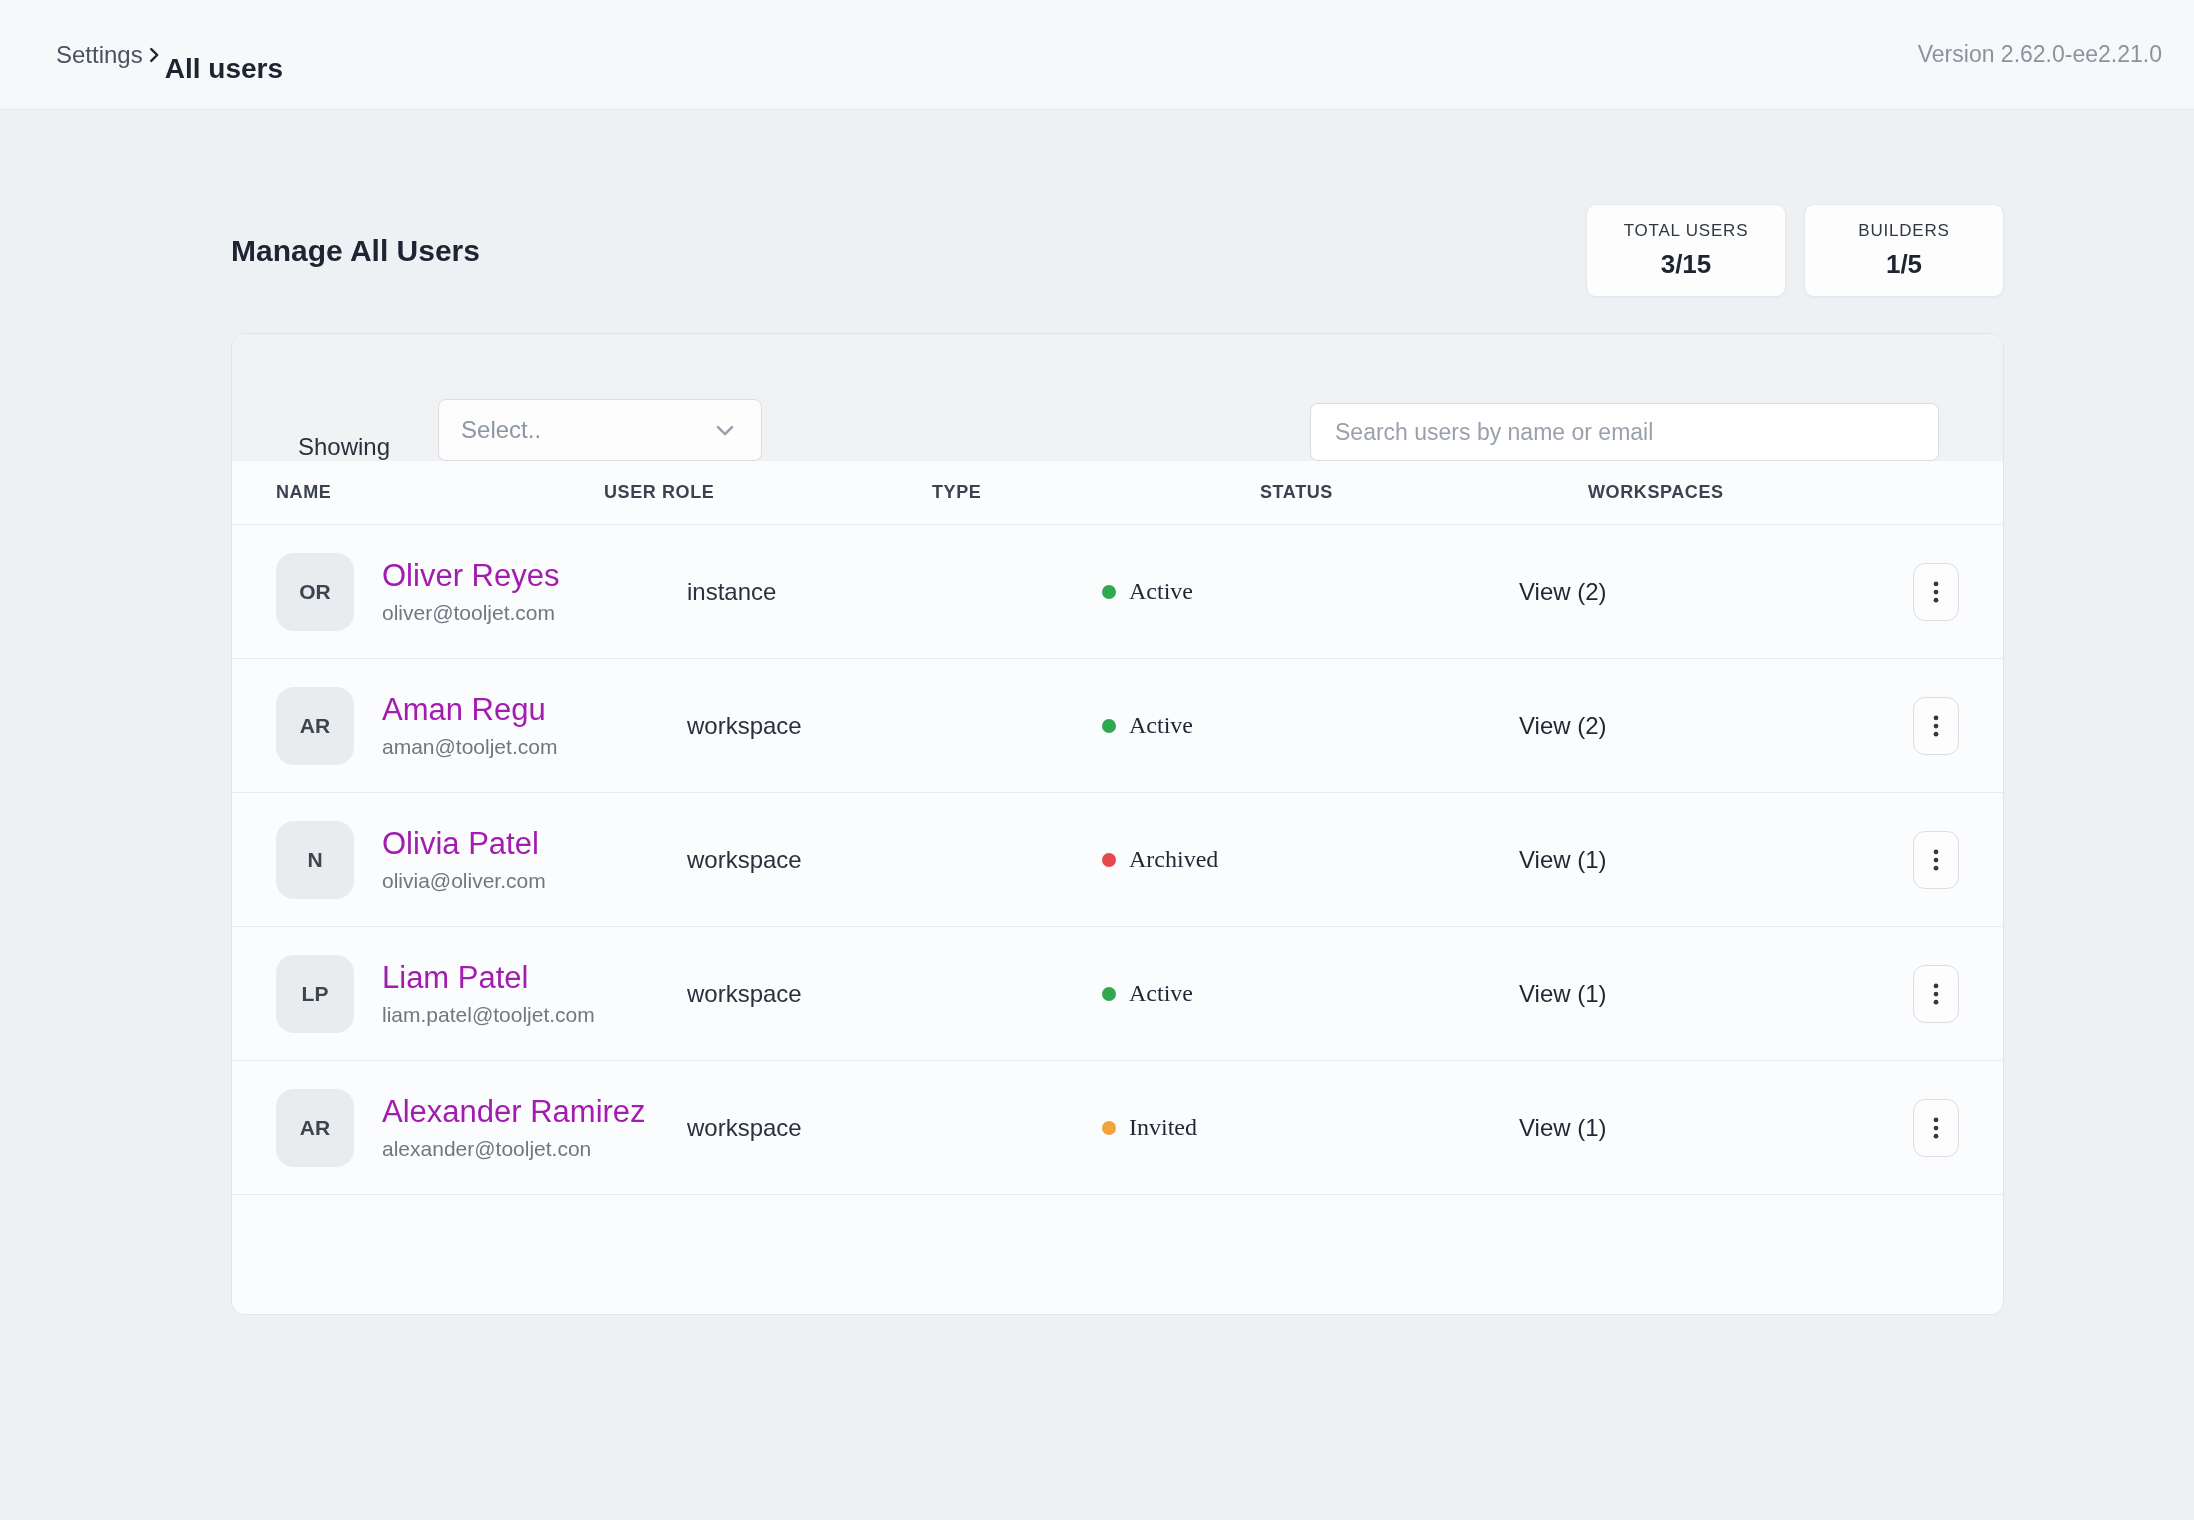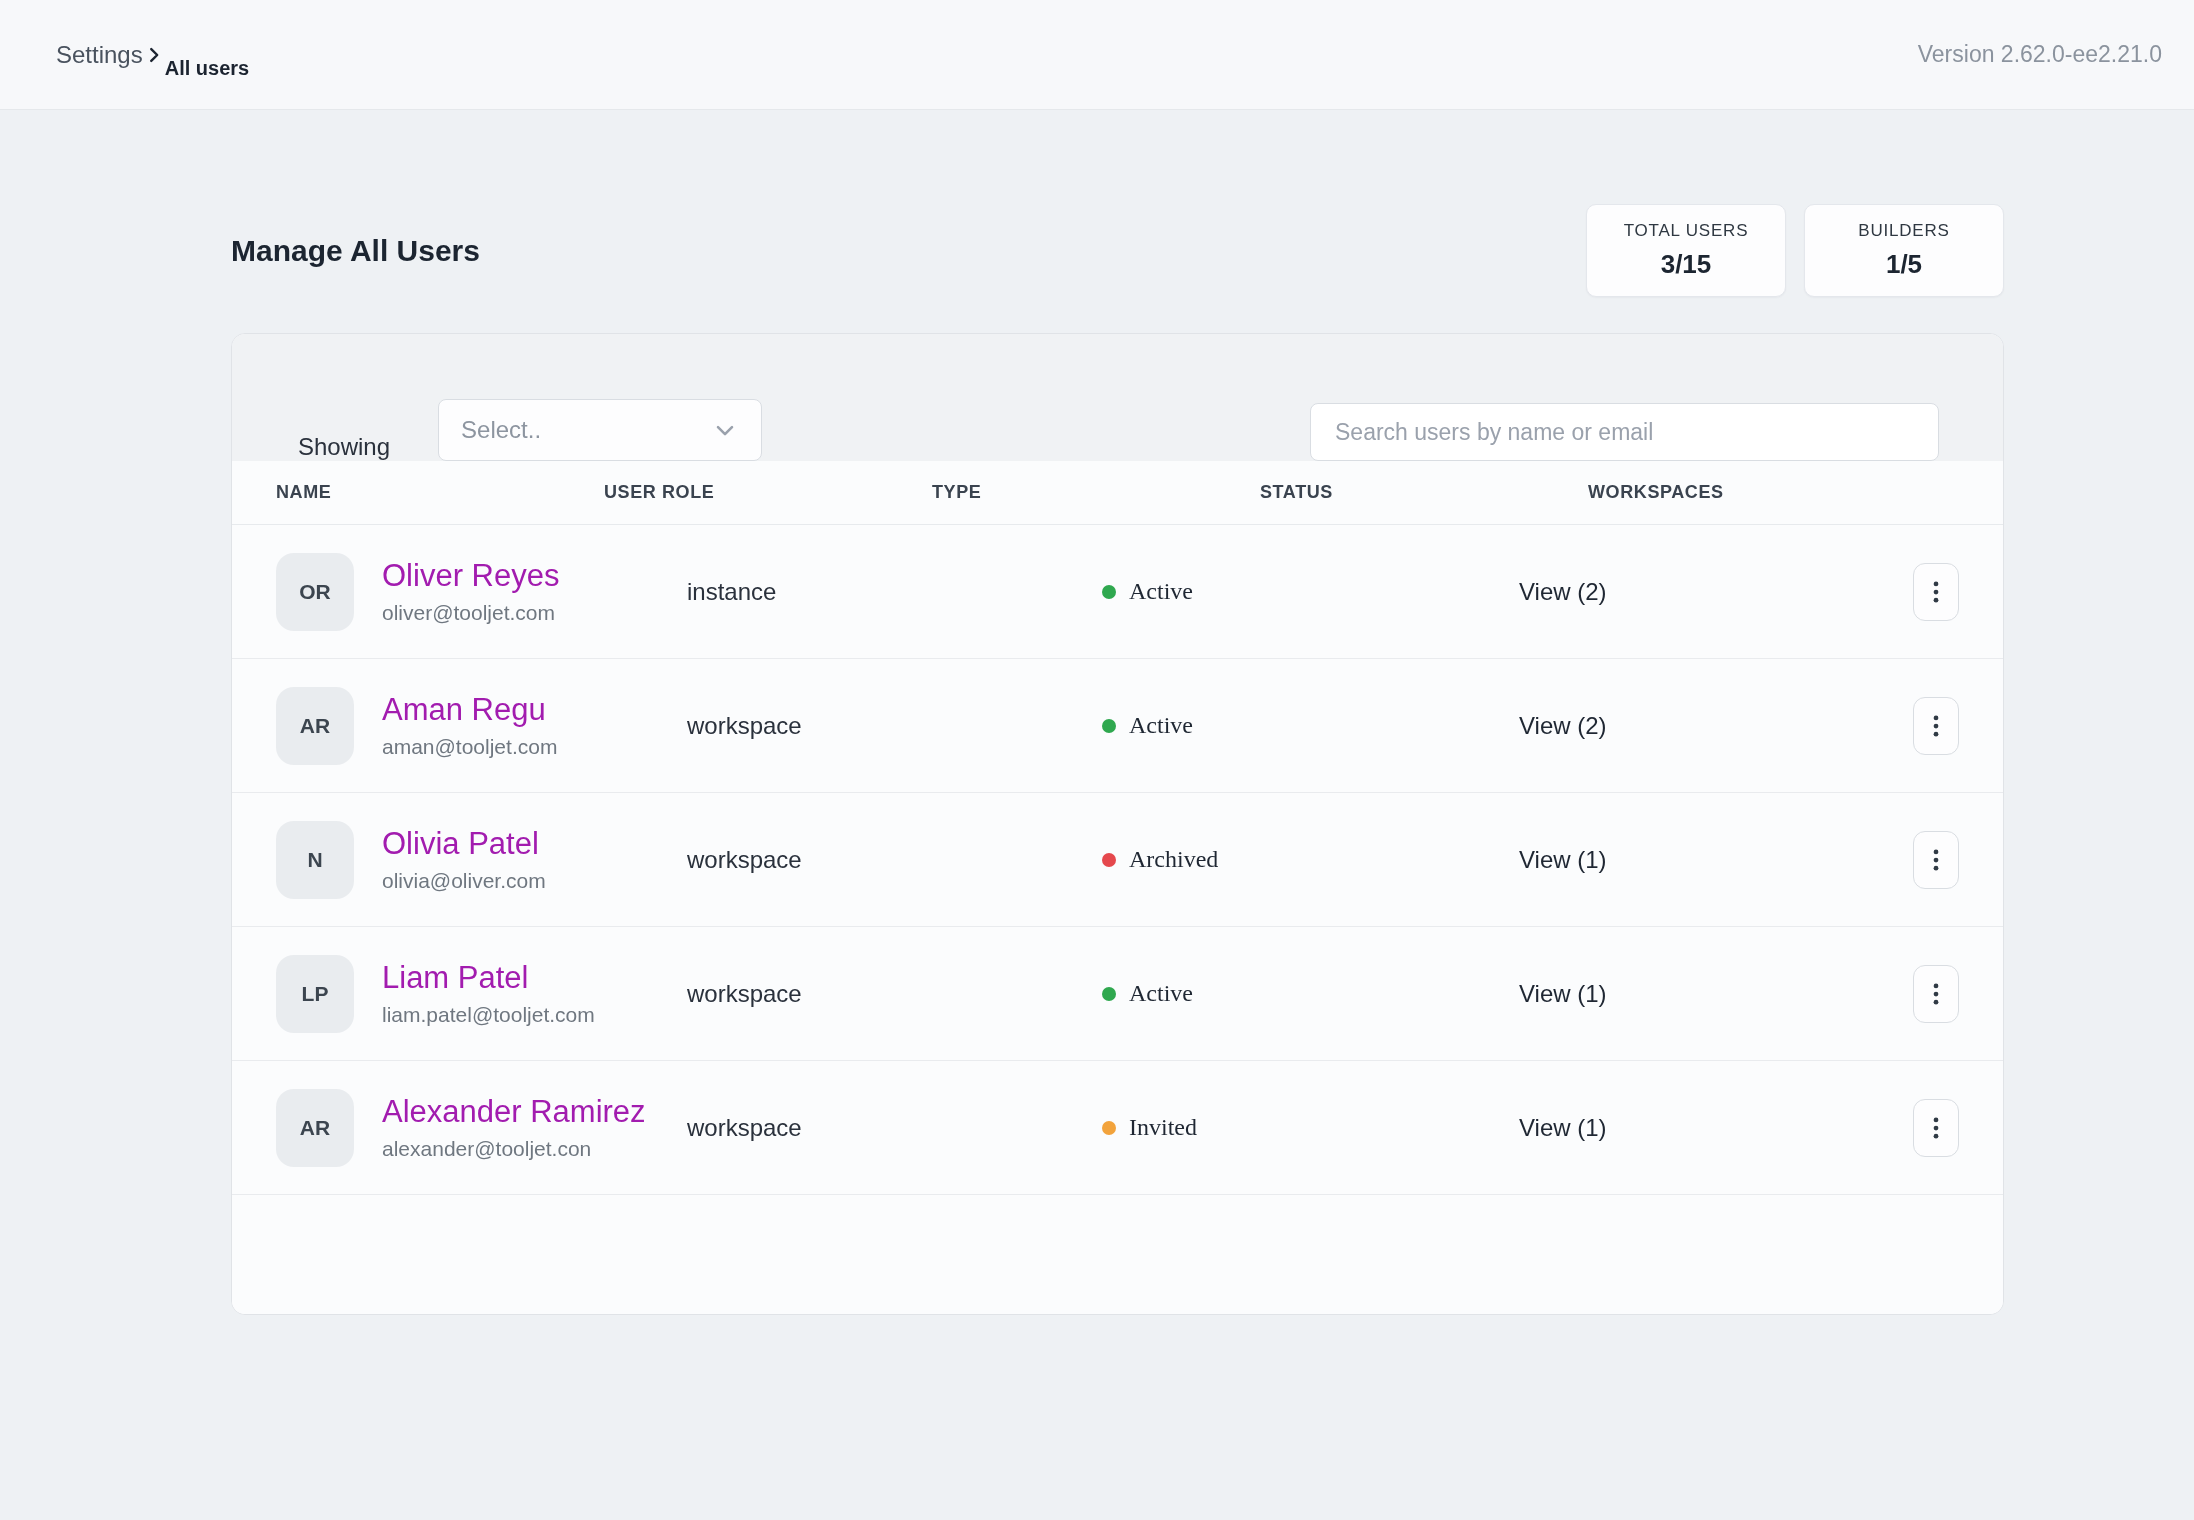--- a/index.html
+++ b/index.html
@@ -19,21 +19,21 @@
     background: #f7f8fa;
     border-bottom: 1px solid #e5e8eb;
     display: flex;
     align-items: center;
     justify-content: space-between;
     padding: 0 32px 0 56px;
   }
   .breadcrumb { display: flex; align-items: center; }
   .crumb-section { font-size: 24px; color: #49525e; font-weight: 500; }
   .crumb-chevron { display: inline-flex; align-items: center; }
-  .crumb-current { font-size: 20px; color: #1c2430; font-weight: 700; margin-top: 28px; }
+  .crumb-current { font-size: 28px; color: #1c2430; font-weight: 700; margin-top: 28px; }
   .version { font-size: 23px; color: #8b939e; }
 
   
   .content { margin-left: 231px; width: 1773px; }
 
   .page-header {
     margin-top: 94px;
     display: flex;
     align-items: center;
     justify-content: space-between;

